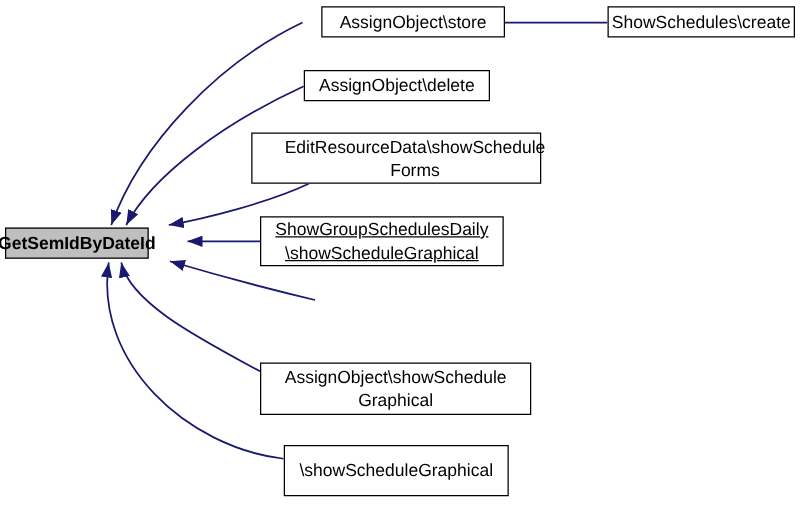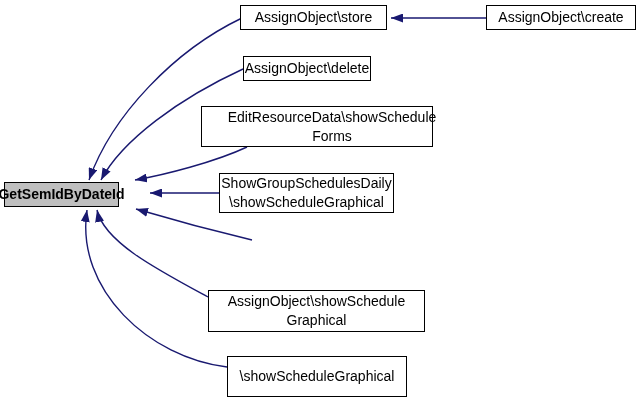--- a/index.html
+++ b/index.html
@@ -63,38 +63,38 @@
     <path class="edge" d="M219,193 L150,193" marker-end="url(#arrowhead)"></path>
     <path class="edge" d="M252,240 C210,230 163,217 136,209" marker-end="url(#arrowhead)"></path>
     <path class="edge" d="M208,297 C158,270 104,242 97,210" marker-end="url(#arrowhead)"></path>
     <path class="edge" d="M227,367 C150,358 75,290 87,210" marker-end="url(#arrowhead)"></path>
   </svg>
 
   <div class="node highlight" style="left:4px; top:182px; width:115px; height:25px;font-weight:bold;">
     <span class="line">GetSemIdByDateId</span>
   </div>
 
-  <div class="node" style="left:240px; top:5px; width:147px; height:25px;">
+  <div class="node" style="left:257px; top:5px; width:147px; height:25px;">
     <span class="line">AssignObject\store</span>
   </div>
 
   <div class="node" style="left:486px; top:5px; width:150px; height:25px;">
-    <span class="line">AssignObject\create</span>
+    <span class="line">ShowSchedules\create</span>
   </div>
 
-  <div class="node" style="left:243px; top:56px; width:128px; height:25px;text-align:center;">
+  <div class="node" style="left:243px; top:56px; width:149px; height:25px;text-align:center;">
     <span class="line">AssignObject\delete</span>
   </div>
 
   <div class="node" style="left:201px; top:106px; width:232px; height:41px;padding-left:30px;">
     <span class="line">EditResourceData\showSchedule</span>
     <span class="line">Forms</span>
   </div>
 
-  <div class="node" style="left:219px; top:173px; width:175px; height:40px;">
+  <div class="node" style="left:208px; top:173px; width:195px; height:40px;text-decoration:underline;">
     <span class="line">ShowGroupSchedulesDaily</span>
     <span class="line">\showScheduleGraphical</span>
   </div>
 
 
   <div class="node" style="left:208px; top:290px; width:217px; height:42px;">
     <span class="line">AssignObject\showSchedule</span>
     <span class="line">Graphical</span>
   </div>
 

